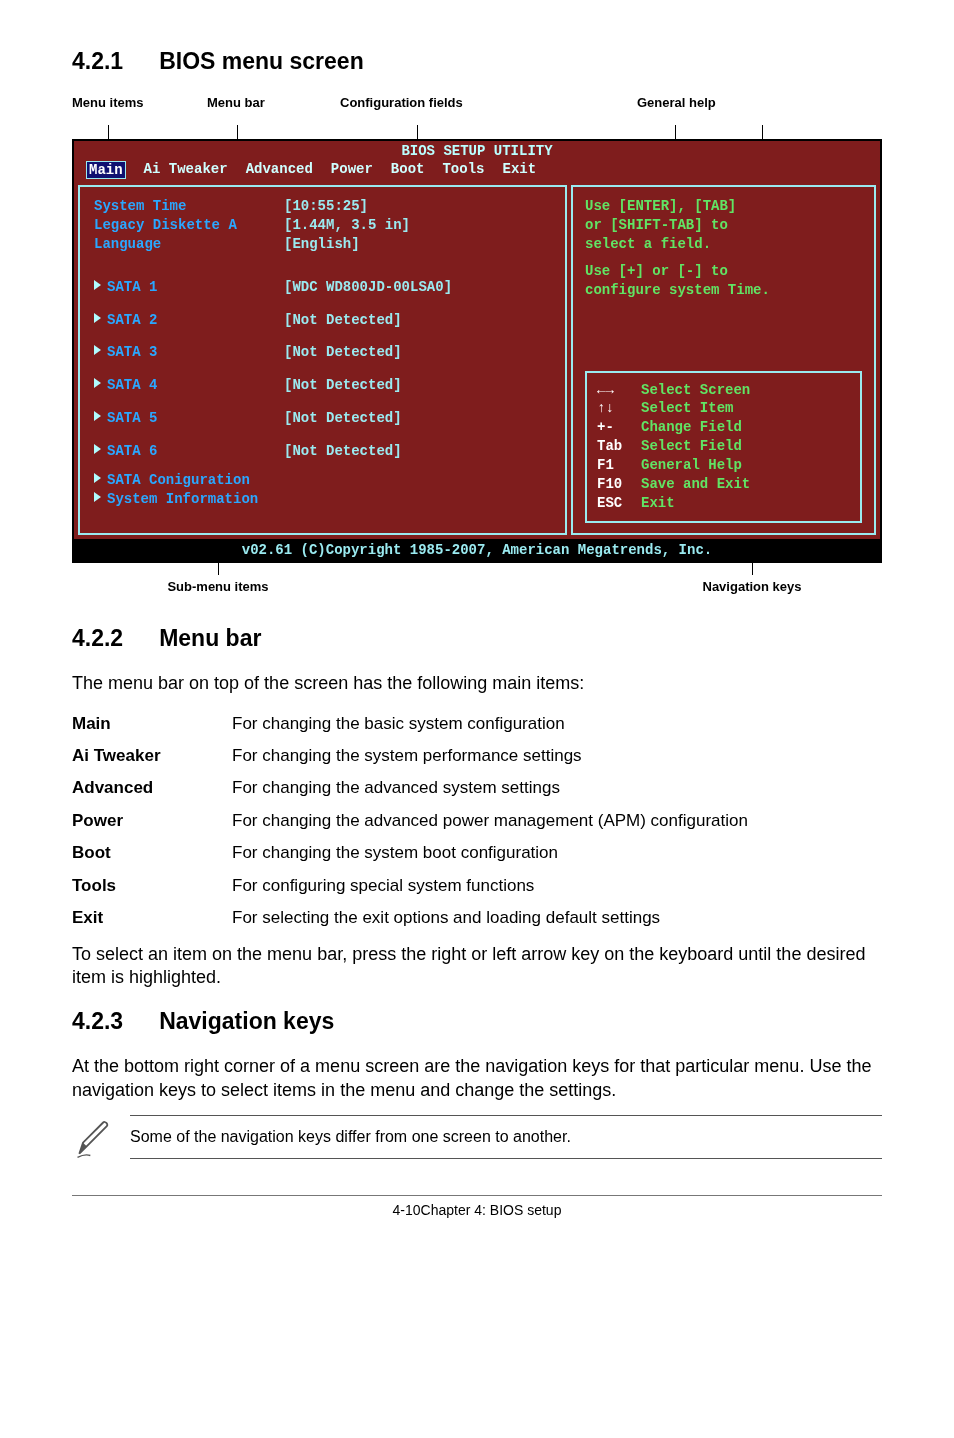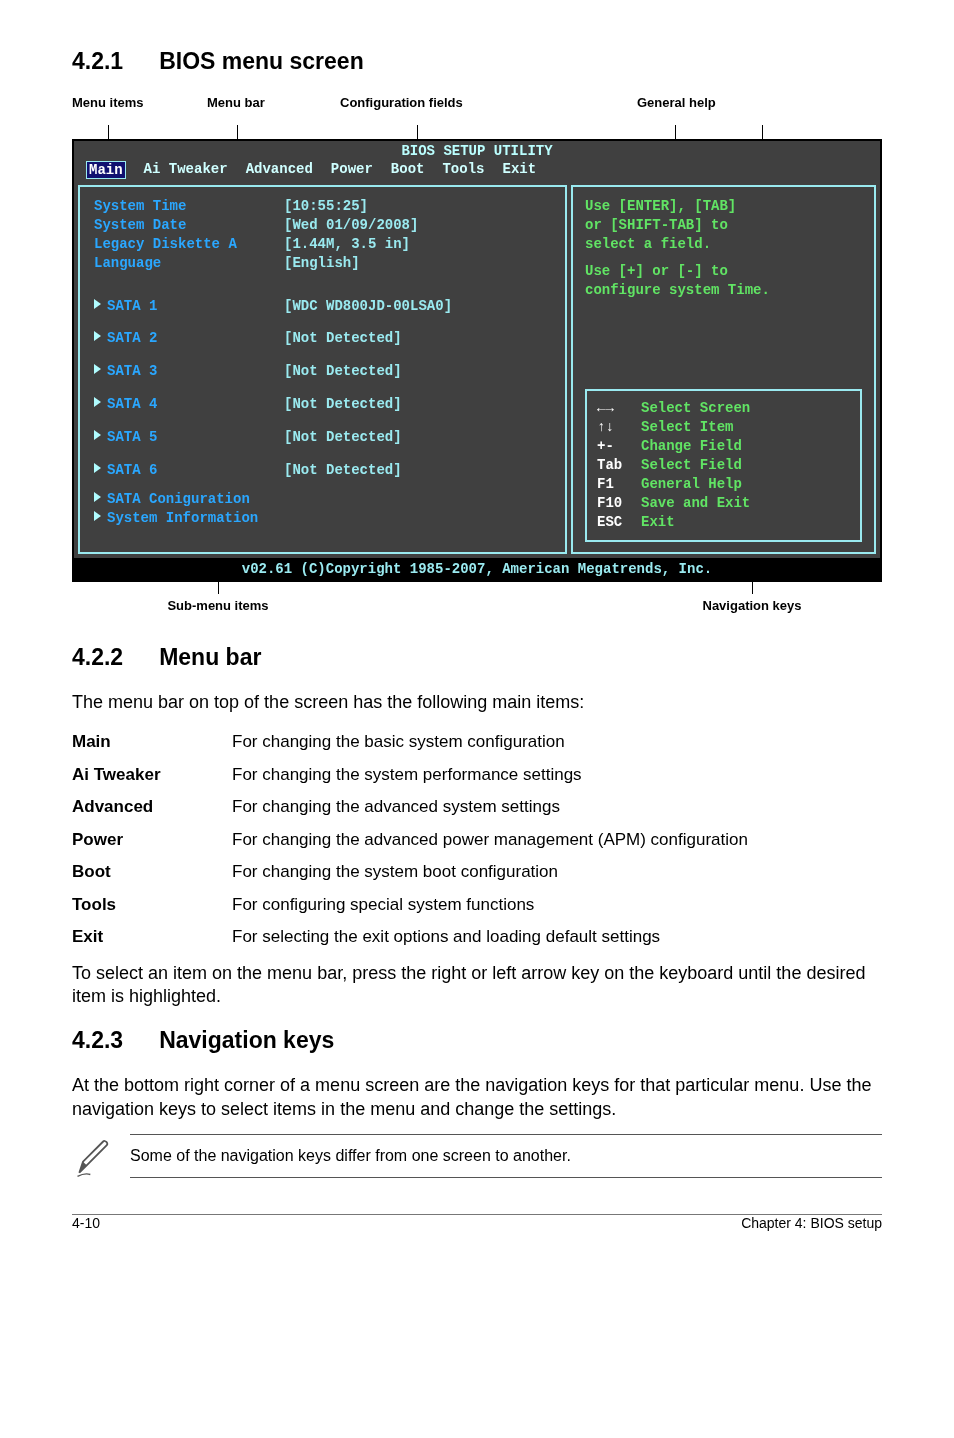--- a/index.html
+++ b/index.html
@@ -21,21 +21,21 @@
   .label-top {
     position: absolute;
     font-size: 13px;
     font-weight: bold;
     white-space: nowrap;
   }
   .tick-row { position: relative; height: 14px; }
   .tick { position: absolute; top: 0; width: 1px; height: 14px; background: #000; }
 
   .bios {
-    background: #404040;
+    background: #7f1d1d;
     border: 2px solid #000;
     position: relative;
     font-family: "Courier New", monospace;
     font-size: 14px;
     font-weight: bold;
     color: #9aeaf0;
   }
   .bios-title {
     text-align: center;
     color: #bff;
@@ -106,21 +106,21 @@
 
   p.body { font-size: 18px; line-height: 1.32; margin: 8px 0 12px 0; }
   table.menu { width: 100%; border-collapse: collapse; font-size: 17px; }
   table.menu td { padding: 5px 0; vertical-align: top; line-height: 1.32; }
   table.menu td.k { width: 160px; font-weight: bold; }
 
   .note-wrap { display: flex; align-items: flex-start; margin: 10px 0 30px 0; }
   .note-icon { width: 58px; flex: 0 0 58px; padding-top: 2px; }
   .note-body { flex: 1; border-top: 1px solid #555; border-bottom: 1px solid #555; padding: 12px 0; font-size: 16px; }
 
-  .page-footer { border-top: 1px solid #777; margin-top: 28px; display: flex; justify-content: space-between; font-size: 14px; }
+  .page-footer { border-top: 1px solid #777; margin-top: 28px; padding-top: 6px; display: flex; justify-content: center; font-size: 14px; }
 
   svg.pencil { width: 44px; height: 44px; }
 </style>
 </head>
 <body>
 
 <h2 class="section">
   <span class="num">4.2.1</span><span>BIOS menu screen</span>
 </h2>
 
@@ -149,24 +149,20 @@
     <span class="tab">Tools</span>
     <span class="tab">Exit</span>
   </div>
   <div class="bios-body">
     <div class="left-pane">
       <div class="field-line">
         <span class="lbl">System Time</span>
         <span class="val">[10:55:25]</span>
       </div>
       <div class="field-line">
-        <span class="lbl">System Date</span>
-        <span class="val">[Wed 01/09/2008]</span>
-      </div>
-      <div class="field-line">
         <span class="lbl">Legacy Diskette A</span>
         <span class="val">[1.44M, 3.5 in]</span>
       </div>
       <div class="field-line">
         <span class="lbl">Language</span>
         <span class="val">[English]</span>
       </div>
       <div style="height:10px;"></div>
       <div class="sata-line">
           <span class="lbl"><span class="tri"></span><span>SATA 1</span></span>

